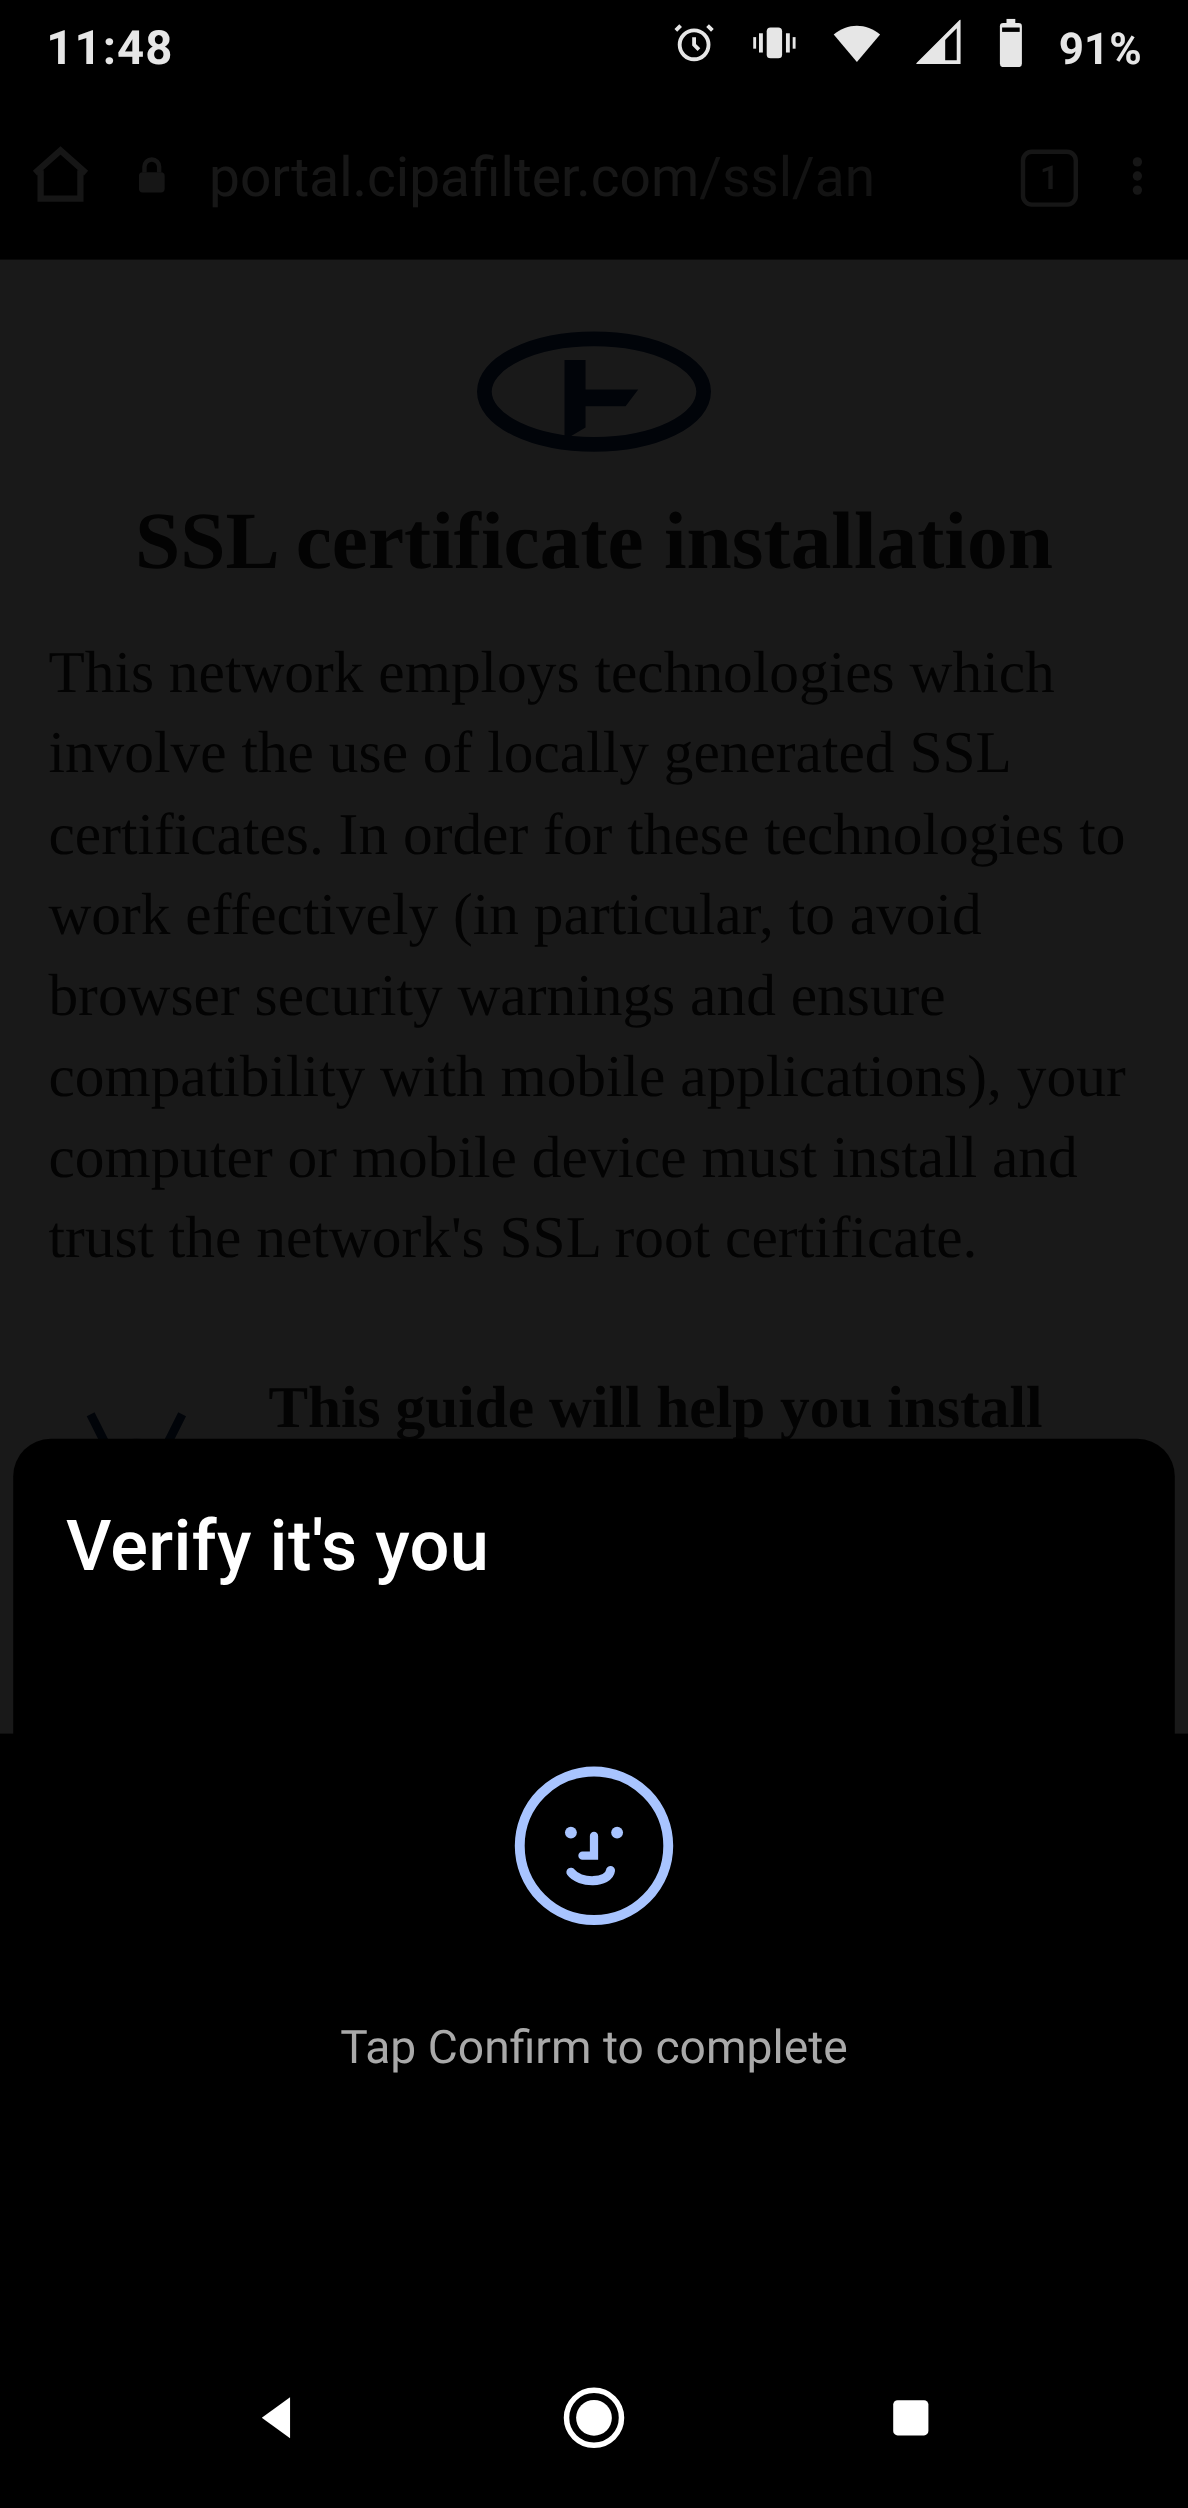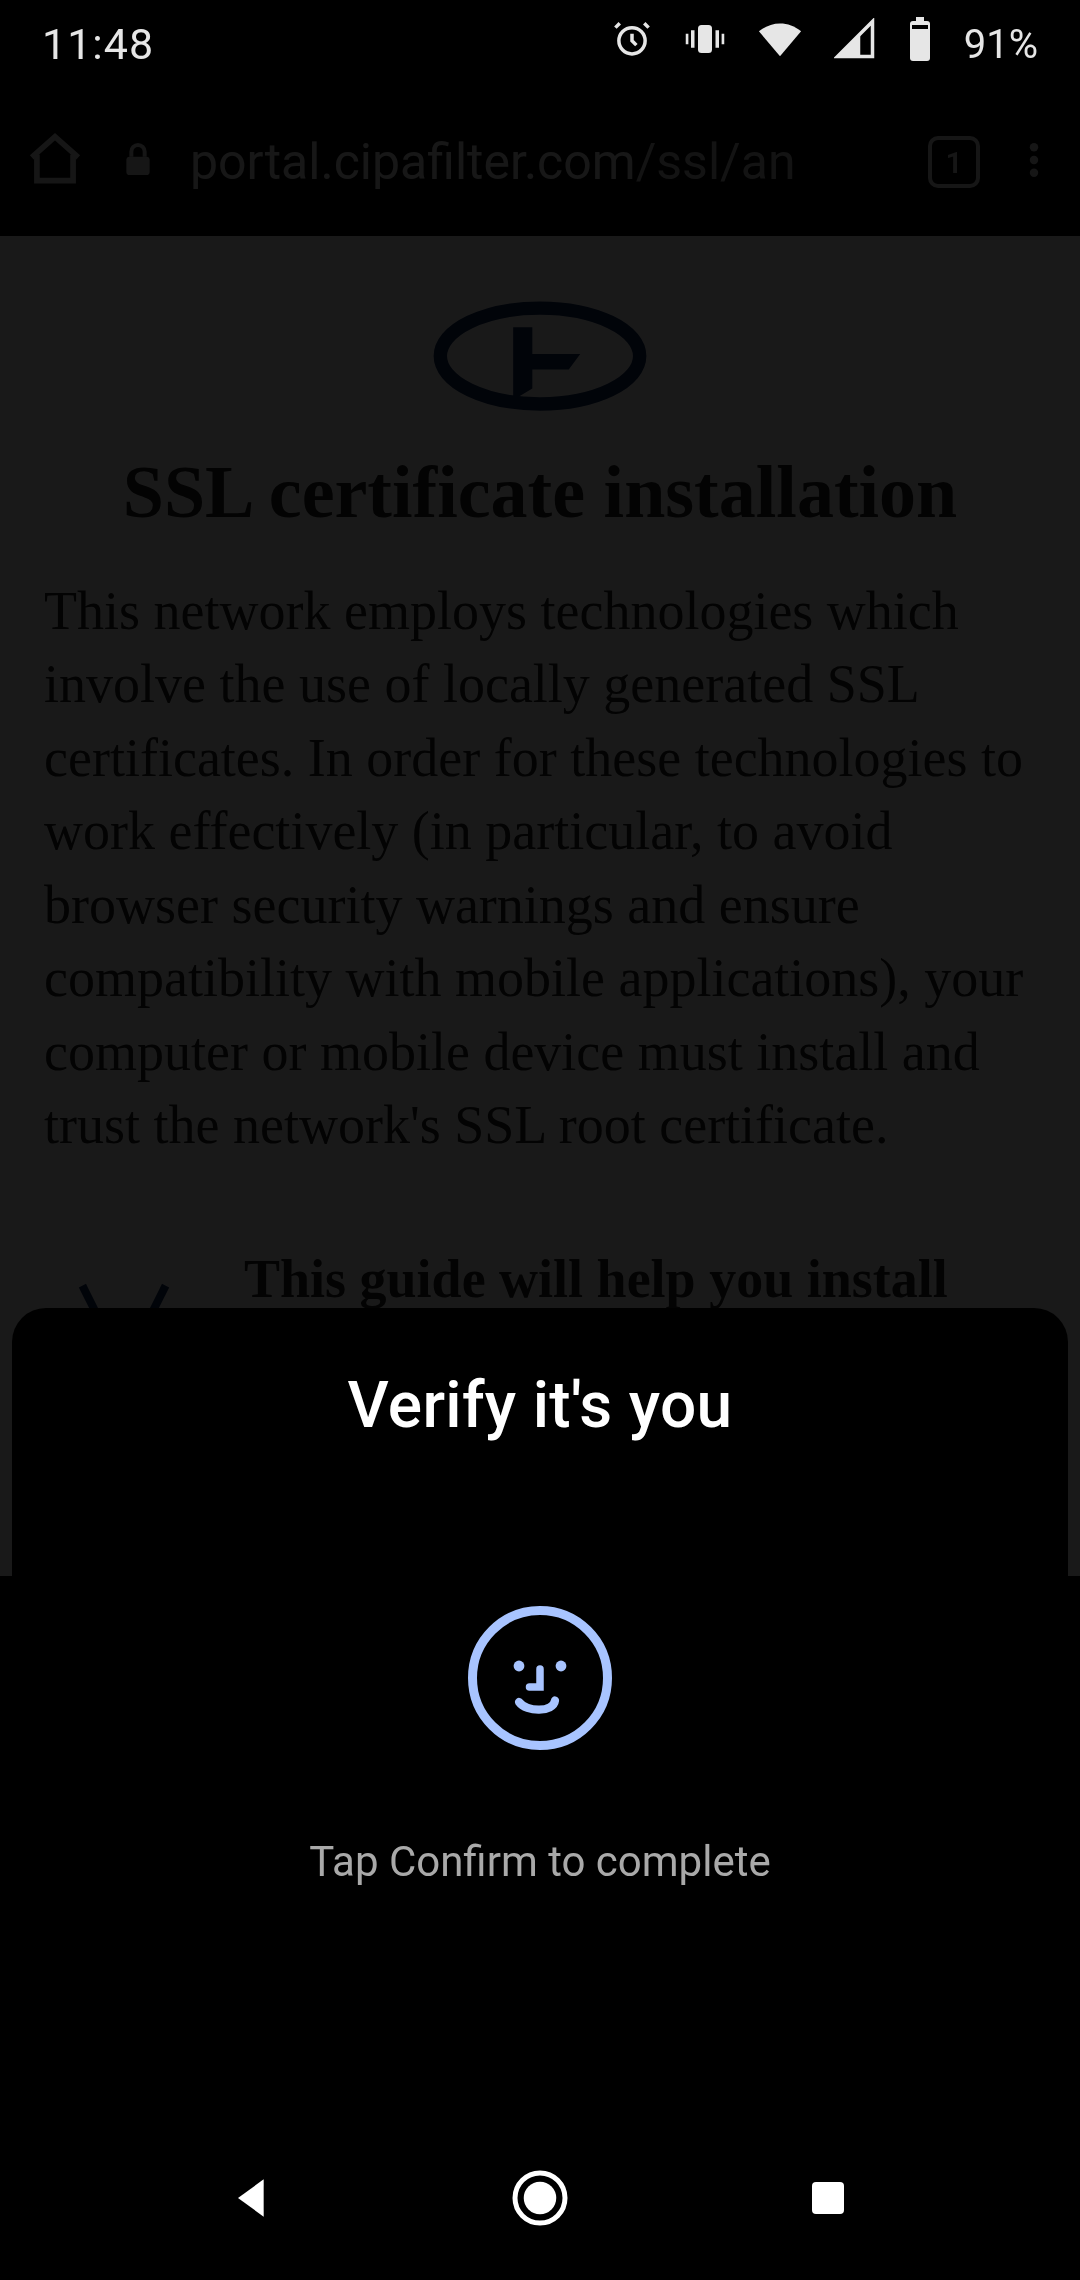--- a/index.html
+++ b/index.html
@@ -1,19 +1,19 @@
 <!DOCTYPE html>
 <html><head>
 <meta charset="utf-8">
 <style>
   * { box-sizing: border-box; margin: 0; padding: 0; }
   html, body { width: 1080px; height: 2280px; background: #000; font-family: Roboto, "Segoe UI", Arial, sans-serif; overflow: hidden; }
 
   
-  .statusbar { height: 88px; display: flex; align-items: center; justify-content: space-between; padding: 0 42px; color: #e6e6e6; font-size: 43px; font-weight: 400; }
+  .statusbar { height: 88px; display: flex; align-items: center; justify-content: space-between; padding: 0 42px; color: #e6e6e6; font-size: 43px; font-weight: 700; }
   .statusbar .right { display: flex; align-items: center; gap: 31px; }
   .statusbar .clock { letter-spacing: 1px; }
   .statusbar .pct { font-size: 40px; }
 
   
   .content { position: absolute; top: 88px; left: 0; right: 0; bottom: 164px; }
   .browserbar { height: 148px; display: flex; align-items: center; padding: 0 24px; gap: 32px; }
   .browserbar .home, .browserbar .menu, .browserbar .tabcount { color: #9a9a9a; }
   .url { flex: 1; color: #bfbfbf; font-size: 50px; white-space: nowrap; overflow: hidden; }
   .url .host { color: #e6e6e6; }
@@ -25,21 +25,21 @@
   .page p { font-size: 54px; line-height: 1.36; }
   .guide-row { display: flex; align-items: flex-start; gap: 40px; margin-top: 80px; }
   .guide-row p { font-weight: 700; font-size: 54px; }
   .android-icon { flex: 0 0 160px; height: 110px; margin-top: 26px; }
 
   
   .scrim { position: absolute; inset: 0; background: rgba(0,0,0,0.90); }
 
   
   .dialog { position: absolute; left: 12px; right: 12px; bottom: 176px; background: #000; border-radius: 34px; padding: 60px 48px 48px; color: #fff; font-family: "Google Sans", Roboto, Arial, sans-serif; }
-  .dialog h2 { text-align: center; font-size: 64px; font-weight: 500; letter-spacing: 0.3px; margin-bottom: 160px; }
+  .dialog h2 { text-align: left; font-size: 64px; font-weight: 500; letter-spacing: 0.3px; margin-bottom: 160px; }
   .face-wrap { display: flex; justify-content: center; margin-bottom: 84px; }
   .hint { text-align: center; color: #a9a9a9; font-size: 42px; margin-bottom: 170px; }
   .dialog-actions { display: flex; justify-content: space-between; align-items: center; }
   .btn-cancel { color: #a8c4ff; font-size: 46px; font-weight: 500; background: none; border: none; padding: 22px 34px; border-radius: 44px; }
   .btn-confirm { background: #a8c4ff; color: #06224a; font-size: 46px; font-weight: 500; border: none; padding: 30px 46px; border-radius: 18px; }
 
   
   .navbar { position: absolute; left: 0; right: 0; bottom: 0; height: 164px; display: flex; align-items: center; justify-content: space-evenly; }
   .navbtn { width: 72px; height: 72px; display: flex; align-items: center; justify-content: center; }
 </style>

